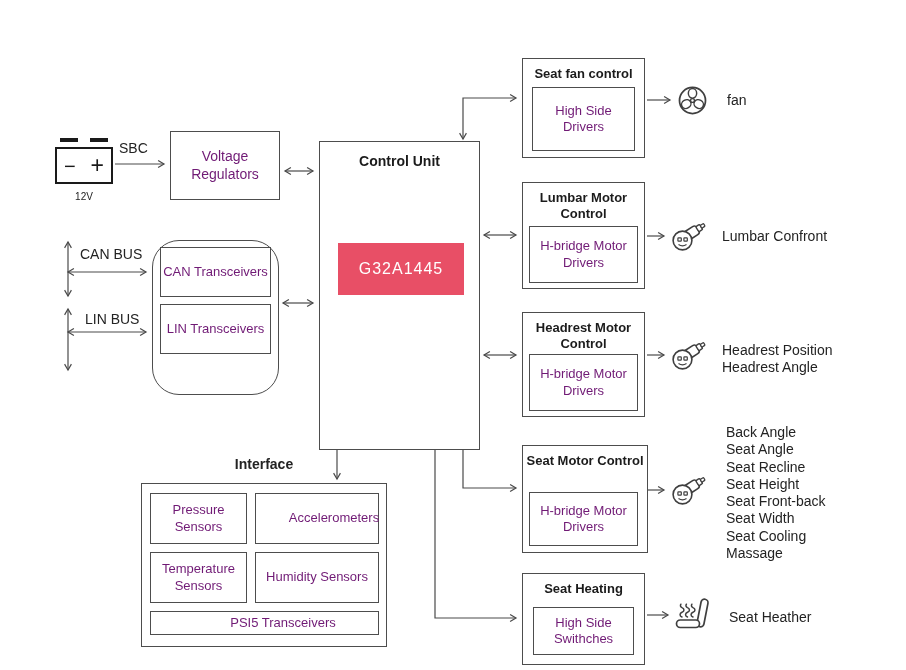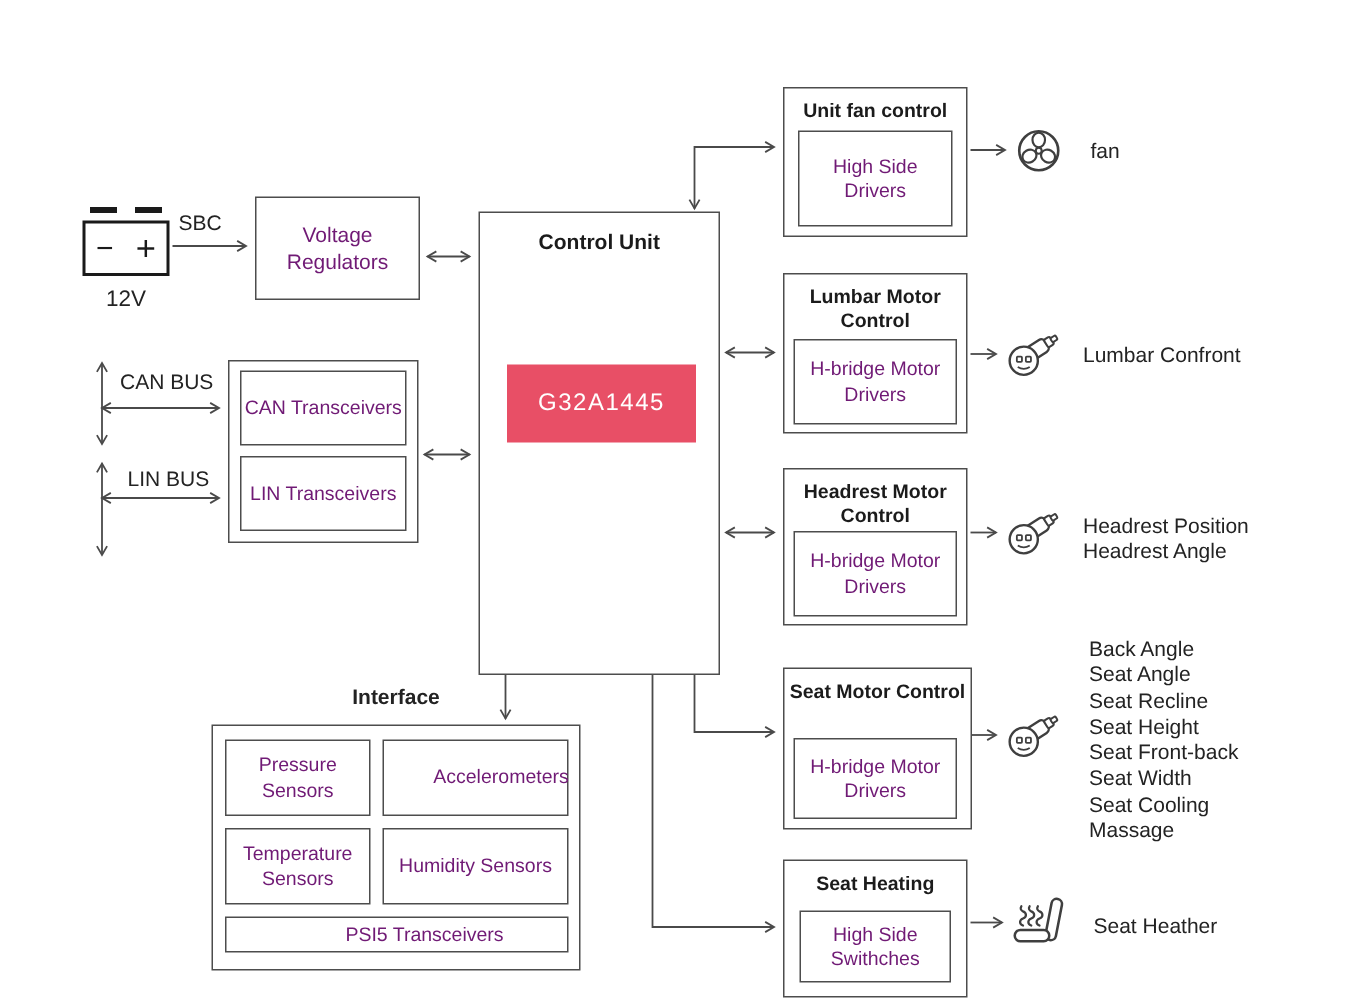--- a/index.html
+++ b/index.html
@@ -68,31 +68,31 @@
   </svg>
 
   <div class="battery">
     <div class="bat-term" style="left:5px;"></div>
     <div class="bat-term" style="left:35px;"></div>
     <div class="bat-body">
       <span class="bat-sign" style="font-size:20px;">−</span>
       <span class="bat-sign" style="font-size:23px;">+</span>
     </div>
   </div>
-  <div class="lbl" style="left:55px; top:191px; width:58px; text-align:center; font-size:15px;">12V</div>
+  <div class="lbl" style="left:55px; top:191px; width:58px; text-align:center; font-size:10px;">12V</div>
   <div class="lbl" style="left:119px; top:140px;">SBC</div>
 
   <div class="box" style="left:170px; top:131px; width:110px; height:69px; font-size:14px;">
     <span>Voltage Regulators</span>
   </div>
 
   <div class="lbl" style="left:80px; top:246px;">CAN BUS</div>
   <div class="lbl" style="left:85px; top:311px;">LIN BUS</div>
 
-  <div class="frame" style="left:152px; top:240px; width:127px; height:122px;">
+  <div class="frame" style="left:152px; top:240px; width:127px; height:155px;border-radius:27px;">
     <div class="box" style="left:7px; top:6px; width:111px; height:50px;">
       <span>CAN Transceivers</span>
     </div>
     <div class="box" style="left:7px; top:63px; width:111px; height:50px;">
       <span>LIN Transceivers</span>
     </div>
   </div>
 
   <div class="frame" style="left:319px; top:141px; width:161px; height:309px;">
     <div class="frame-title" style="top:11px; font-size:14px;">Control Unit</div>
@@ -112,21 +112,21 @@
     </div>
     <div class="box" style="left:113px; top:68px; width:124px; height:51px;">
       <span>Humidity Sensors</span>
     </div>
     <div class="box" style="left:8px; top:127px; width:229px; height:24px;padding-left:39px;">
       <span>PSI5 Transceivers</span>
     </div>
   </div>
 
   <div class="frame" style="left:522px; top:58px; width:123px; height:100px;">
-    <div class="frame-title">Unit fan control</div>
+    <div class="frame-title">Seat fan control</div>
     <div class="box" style="left:9px; top:28px; width:103px; height:64px;">
       <span>High Side Drivers</span>
     </div>
   </div>
 
   <div class="frame" style="left:522px; top:182px; width:123px; height:107px;">
     <div class="frame-title">Lumbar Motor Control</div>
     <div class="box" style="left:6px; top:43px; width:109px; height:57px;">
       <span>H-bridge Motor Drivers</span>
     </div>

